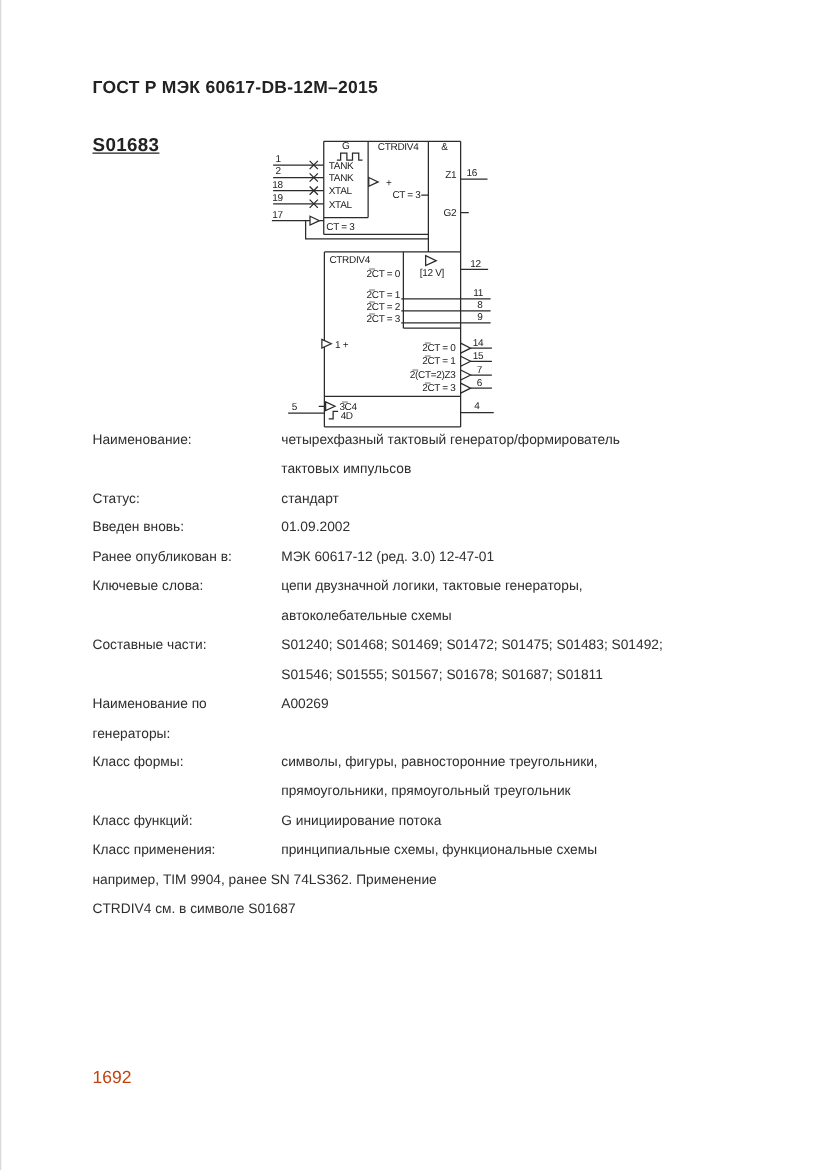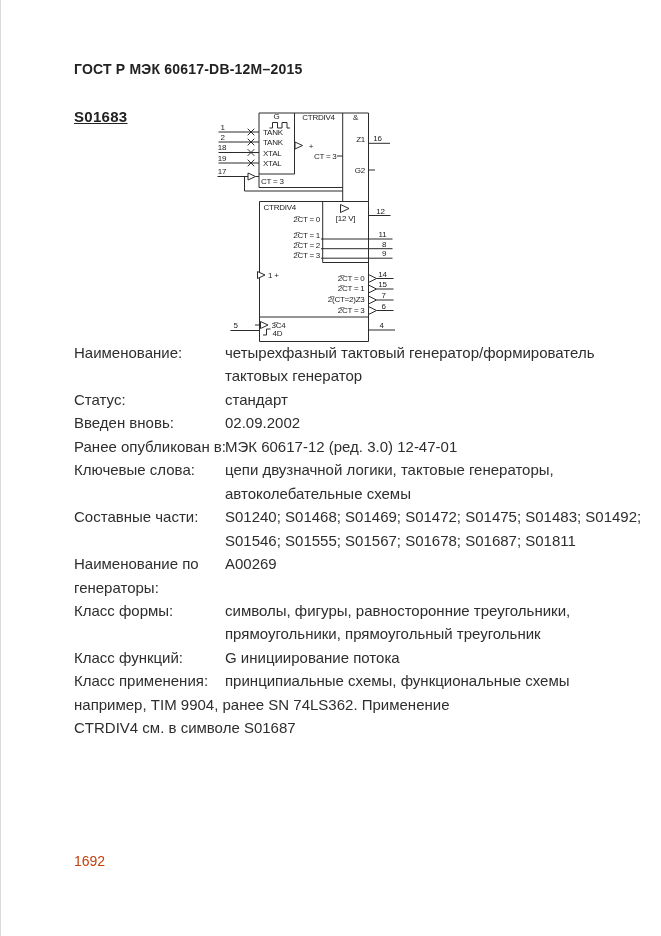--- a/index.html
+++ b/index.html
@@ -9,21 +9,21 @@
     border-left:1px solid #d9d9d9; border-bottom:1px solid #d9d9d9;
     overflow:hidden;
   }
   .header{position:absolute; left:73px; top:61px; font-size:14px; font-weight:bold; color:#222; letter-spacing:.2px;}
   .symbol-id{position:absolute; left:73px; top:108px; font-size:15px; font-weight:bold; color:#222; letter-spacing:.3px;text-decoration:underline;}
   .pagenum{position:absolute; left:73px; top:853px; font-size:14px; color:#c2410c;}
   .diagram{position:absolute; left:0; top:0; width:661px; height:936px;}
   .diagram path{stroke:#2b2b2b; stroke-width:1; fill:none;}
   .diagram path.open-tri{fill:#fff;}
   .diagram text{fill:#232323; font-family:"Liberation Sans","DejaVu Sans",sans-serif; font-size:8px; letter-spacing:-0.25px;}
-  .fields{position:absolute; left:73px; top:341px; width:520px; font-size:15px; line-height:23.45px;}
+  .fields{position:absolute; left:73px; top:341px; width:520px; font-size:11px; line-height:23.45px;}
   .frow{display:grid; grid-template-columns:151px 1fr;}
   .flabel div,.fvalue div{white-space:nowrap;}
 </style>
 </head>
 <body>
 
 <div class="page">
 
   <div class="header">ГОСТ Р МЭК 60617-DB-12M–2015</div>
   <div class="symbol-id">S01683</div>
@@ -90,37 +90,37 @@
     </g>
   </svg>
 
   <div class="fields">
     <div class="frow">
       <div class="flabel">
           <div>Наименование:</div>
         </div>
       <div class="fvalue">
         <div>четырехфазный тактовый генератор/формирователь</div>
-        <div>тактовых генератор</div>
+        <div>тактовых импульсов</div>
       </div>
     </div>
     <div class="frow">
       <div class="flabel">
           <div>Статус:</div>
         </div>
       <div class="fvalue">
           <div>стандарт</div>
         </div>
     </div>
     <div class="frow">
       <div class="flabel">
           <div>Введен вновь:</div>
         </div>
       <div class="fvalue">
-          <div>02.09.2002</div>
+          <div>01.09.2002</div>
         </div>
     </div>
     <div class="frow">
       <div class="flabel">
           <div>Ранее опубликован в:</div>
         </div>
       <div class="fvalue">
           <div>МЭК 60617-12 (ред. 3.0) 12-47-01</div>
         </div>
     </div>

